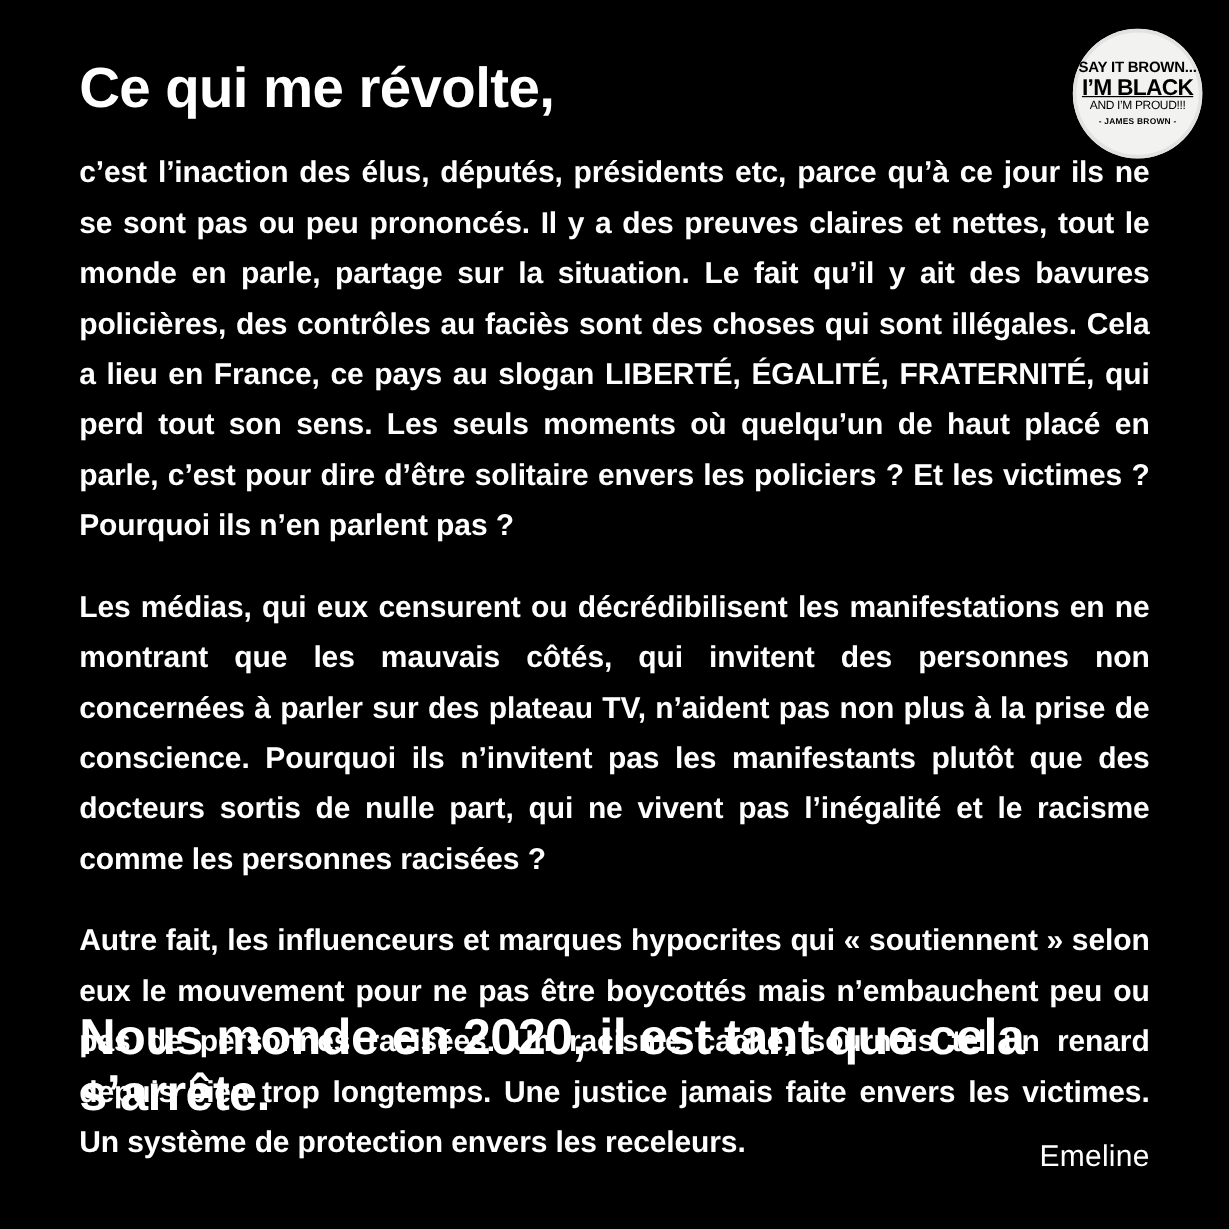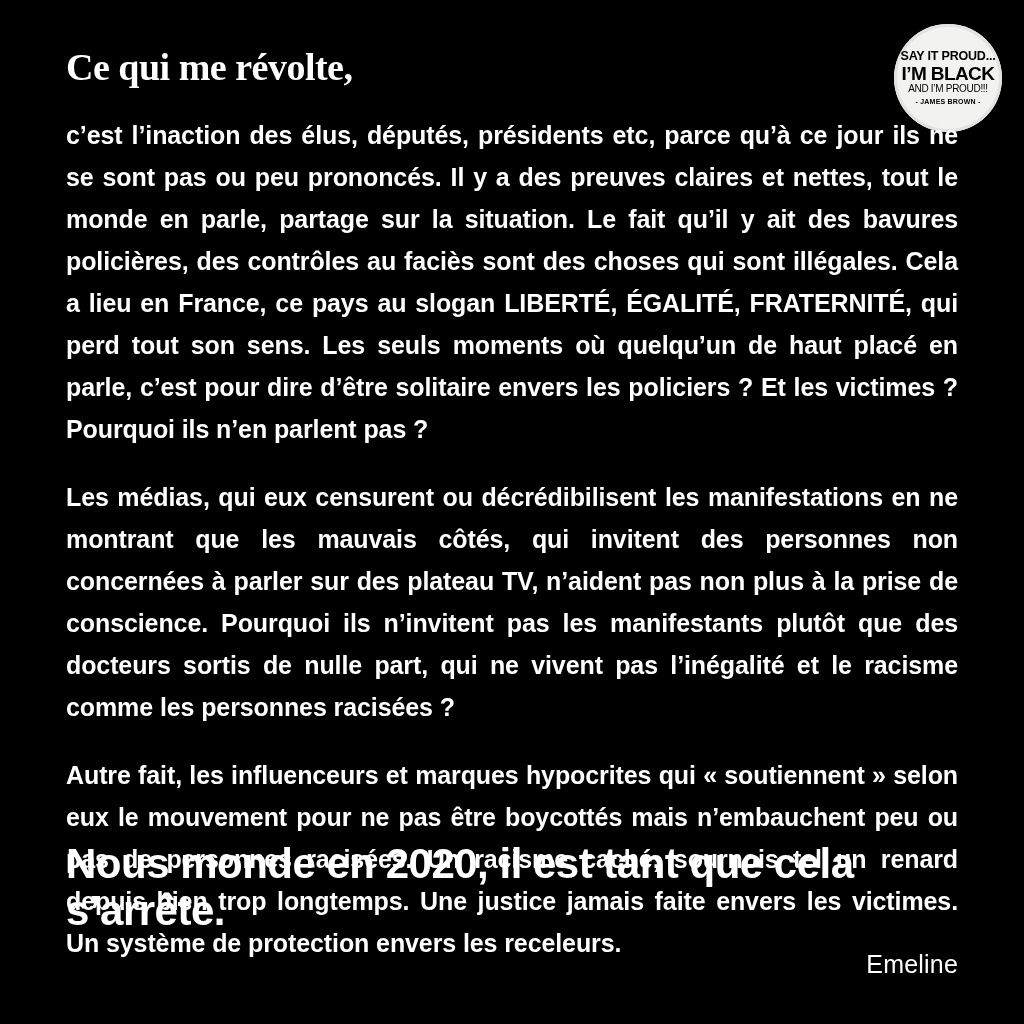--- a/index.html
+++ b/index.html
@@ -43,46 +43,46 @@
     font-size: 12.5px;
     font-weight: bold;
     letter-spacing: -0.2px;
     margin-bottom: 1px;
   }
   .badge .b2 {
     font-size: 19px;
     font-weight: bold;
     letter-spacing: -0.6px;
     line-height: 1;
+    text-decoration: underline;
   }
   .badge .b3 {
     font-size: 10px;
     font-weight: normal;
     letter-spacing: -0.3px;
     margin-top: 1px;
   }
   .badge .b4 {
     font-size: 7px;
     font-weight: bold;
     letter-spacing: 0.2px;
     margin-top: 4px;
   }
   .content {
     position: absolute;
     left: 66px;
     right: 66px;
     top: 48px;
   }
   .headline {
-    font-size: 38px;
+    font-size: 47px;
     font-weight: bold;
     letter-spacing: -0.5px;
     line-height: 1.05;
     margin: 0 0 26px 0;
-    font-family: Liberation Serif, serif;
   }
   p.body {
     font-size: 25px;
     font-weight: bold;
     line-height: 1.68;
     text-align: justify;
     text-justify: inter-word;
     margin: 0 0 26px 0;
     letter-spacing: -0.1px;
   }
@@ -106,21 +106,21 @@
     letter-spacing: 0.2px;
     margin-left: 27px;
   }
 </style>
 </head>
 <body>
 
 <div class="poster">
 
   <div class="badge">
-    <div class="b1">SAY IT PROUD...</div>
+    <div class="b1">SAY IT BROWN...</div>
     <div class="b2">I’M BLACK</div>
     <div class="b3">AND I’M PROUD!!!</div>
     <div class="b4">- JAMES BROWN -</div>
   </div>
 
   <div class="content">
     <h1 class="headline">Ce qui me révolte,</h1>
     <p class="body">c’est l’inaction des élus, députés, présidents etc, parce qu’à ce jour ils ne se sont pas ou peu prononcés. Il y a des preuves claires et nettes, tout le monde en parle, partage sur la situation. Le fait qu’il y ait des bavures policières, des contrôles au faciès sont des choses qui sont illégales. Cela a lieu en France, ce pays au slogan LIBERTÉ, ÉGALITÉ, FRATERNITÉ, qui perd tout son sens. Les seuls moments où quelqu’un de haut placé en parle, c’est pour dire d’être solitaire envers les policiers ? Et les victimes ? Pourquoi ils n’en parlent pas ?</p>
     <p class="body">Les médias, qui eux censurent ou décrédibilisent les manifestations en ne montrant que les mauvais côtés, qui invitent des personnes non concernées à parler sur des plateau TV, n’aident pas non plus à la prise de conscience. Pourquoi ils n’invitent pas les manifestants plutôt que des docteurs sortis de nulle part, qui ne vivent pas l’inégalité et le racisme comme les personnes racisées ?</p>
     <p class="body">Autre fait, les influenceurs et marques hypocrites qui « soutiennent » selon eux le mouvement pour ne pas être boycottés mais n’embauchent peu ou pas de personnes racisées.  Un racisme caché, sournois tel un renard depuis bien trop longtemps. Une justice jamais faite envers les victimes. Un système de protection envers les receleurs.</p>

